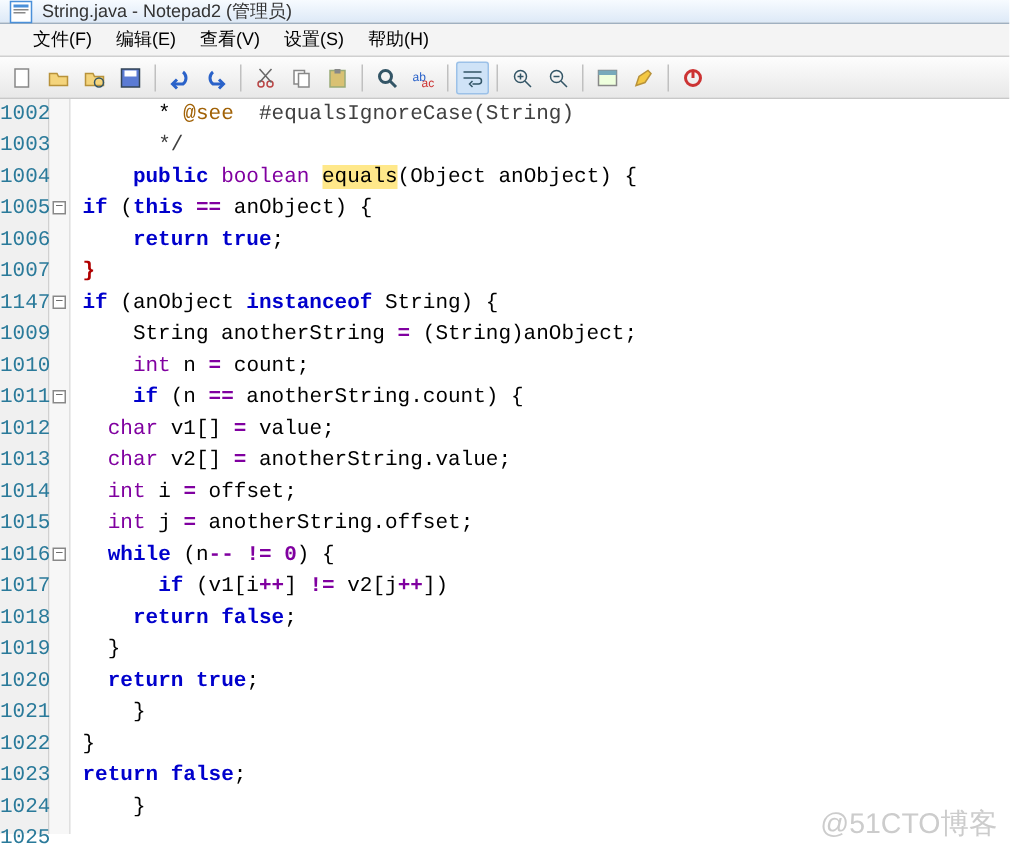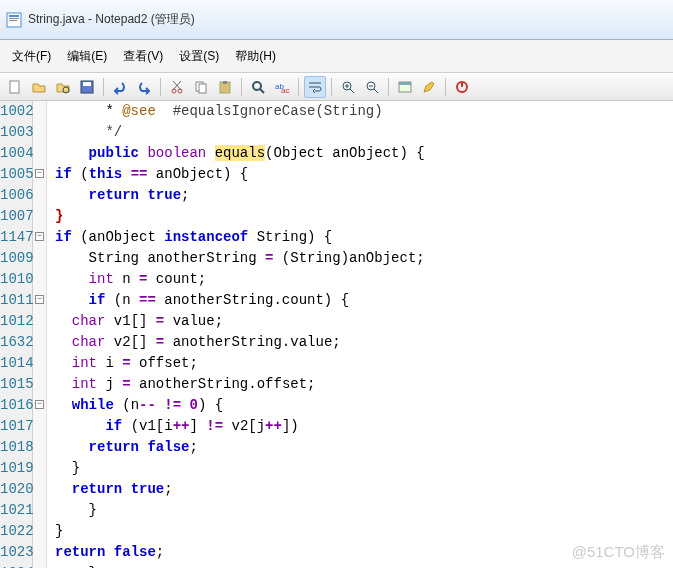--- a/index.html
+++ b/index.html
@@ -1,38 +1,38 @@
 <!DOCTYPE html>
 <html><head>
 <meta charset="utf-8">
 <style>
 * { margin: 0; padding: 0; box-sizing: border-box; }
 body { font-family: "Microsoft YaHei", Tahoma, sans-serif; font-size: 12px; background: #fff; width: 673px; height: 568px; overflow: hidden; position: relative; }
-.titlebar { height: 40px; background: linear-gradient(#f7fbff, #dde9f7); border-bottom: 1px solid #a0b0c0; display: flex; align-items: center; padding: 0 6px; }
+.titlebar { height: 16px; background: linear-gradient(#f7fbff, #dde9f7); border-bottom: 1px solid #a0b0c0; display: flex; align-items: center; padding: 0 6px; }
 .titlebar .icon { width: 16px; height: 16px; margin-right: 6px; }
 .titlebar .title { font-size: 12px; color: #333; }
-.menubar { height: 33px; background: #f4f4f4; border-bottom: 1px solid #d0d0d0; display: flex; align-items: center; padding: 0 4px; }
+.menubar { height: 22px; background: #f4f4f4; border-bottom: 1px solid #d0d0d0; display: flex; align-items: center; padding: 0 14px; }
 .menubar .item { padding: 2px 8px; cursor: default; }
 .toolbar { height: 28px; background: linear-gradient(#fdfdfd, #e8e8e8); border-bottom: 1px solid #c8c8c8; display: flex; align-items: center; padding: 0 4px; gap: 2px; }
 .tbtn { width: 22px; height: 22px; display: flex; align-items: center; justify-content: center; border: 1px solid transparent; border-radius: 2px; cursor: default; }
 .tbtn.active { border-color: #9cc1e8; background: #cfe3f7; }
 .sep { width: 1px; height: 18px; background: #c0c0c0; margin: 0 3px; }
 .editor { display: flex; height: calc(100% - 78px); font-family: Consolas, "Courier New", monospace; font-size: 14px; line-height: 21px; }
 .gutter { width: 33px; background: #f0f0f0; border-right: 1px solid #d0d0d0; text-align: right; padding-right: 6px; color: #2a7a9a; user-select: none; }
 .fold { width: 14px; background: #f7f7f7; border-right: 1px solid #e0e0e0; position: relative; }
 .fold-box { position: absolute; left: 2px; width: 9px; height: 9px; border: 1px solid #888; background: #fff; font-size: 9px; line-height: 7px; text-align: center; color: #666; cursor: default; }
 .code { flex: 1; padding-left: 8px; white-space: pre; color: #000; position: relative; }
 .kw { color: #0000cc; font-weight: bold; }
 .type { color: #8000a0; font-weight: normal; }
 .op { color: #8000a0; font-weight: bold; }
 .cmt { color: #404040; }
 .ann { color: #a16207; }
 .hl { background: #ffe88a; }
 .brace { color: #b00000; font-weight: bold; }
-.watermark { position: absolute; right: 8px; bottom: 6px; color: #ccc; font-size: 15px; font-family: sans-serif; }
+.watermark { position: absolute; right: 8px; bottom: 6px; color: #ccc; font-size: 19px; font-family: sans-serif; }
 .ln { height: 21px; }
 .cl { height: 21px; }
 </style>
 </head>
 <body>
 
 <div class="titlebar">
   <svg class="icon" viewBox="0 0 16 16">
       <rect x="1" y="1" width="14" height="14" fill="#fff" stroke="#4a90d9"></rect>
       <rect x="3" y="3" width="10" height="2" fill="#4a90d9"></rect>
@@ -166,21 +166,21 @@
       <div class="ln">1003</div>
       <div class="ln">1004</div>
       <div class="ln">1005</div>
       <div class="ln">1006</div>
       <div class="ln">1007</div>
       <div class="ln">1147</div>
       <div class="ln">1009</div>
       <div class="ln">1010</div>
       <div class="ln">1011</div>
       <div class="ln">1012</div>
-      <div class="ln">1632</div>
+      <div class="ln">1013</div>
       <div class="ln">1014</div>
       <div class="ln">1015</div>
       <div class="ln">1016</div>
       <div class="ln">1017</div>
       <div class="ln">1018</div>
       <div class="ln">1019</div>
       <div class="ln">1020</div>
       <div class="ln">1021</div>
       <div class="ln">1022</div>
       <div class="ln">1023</div>

